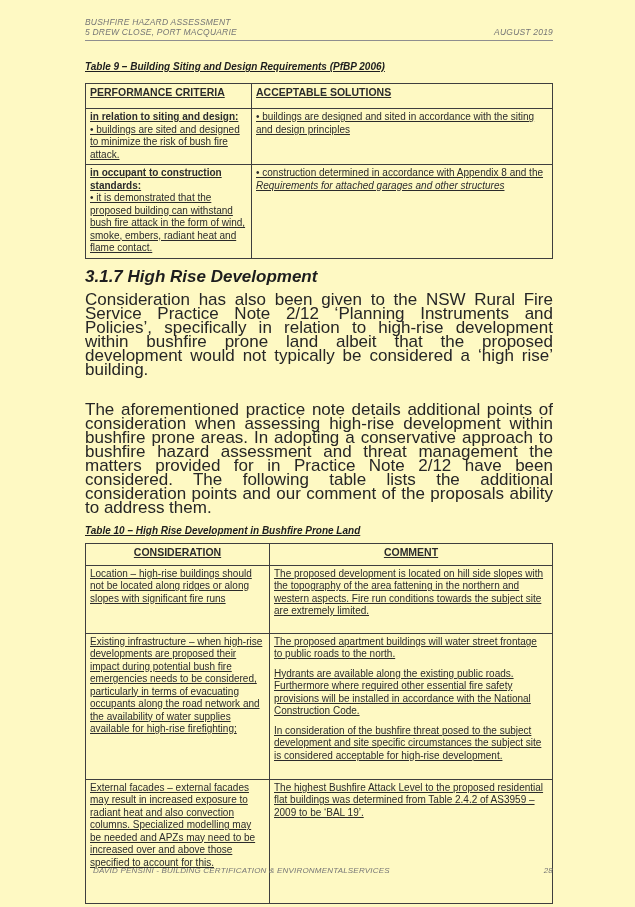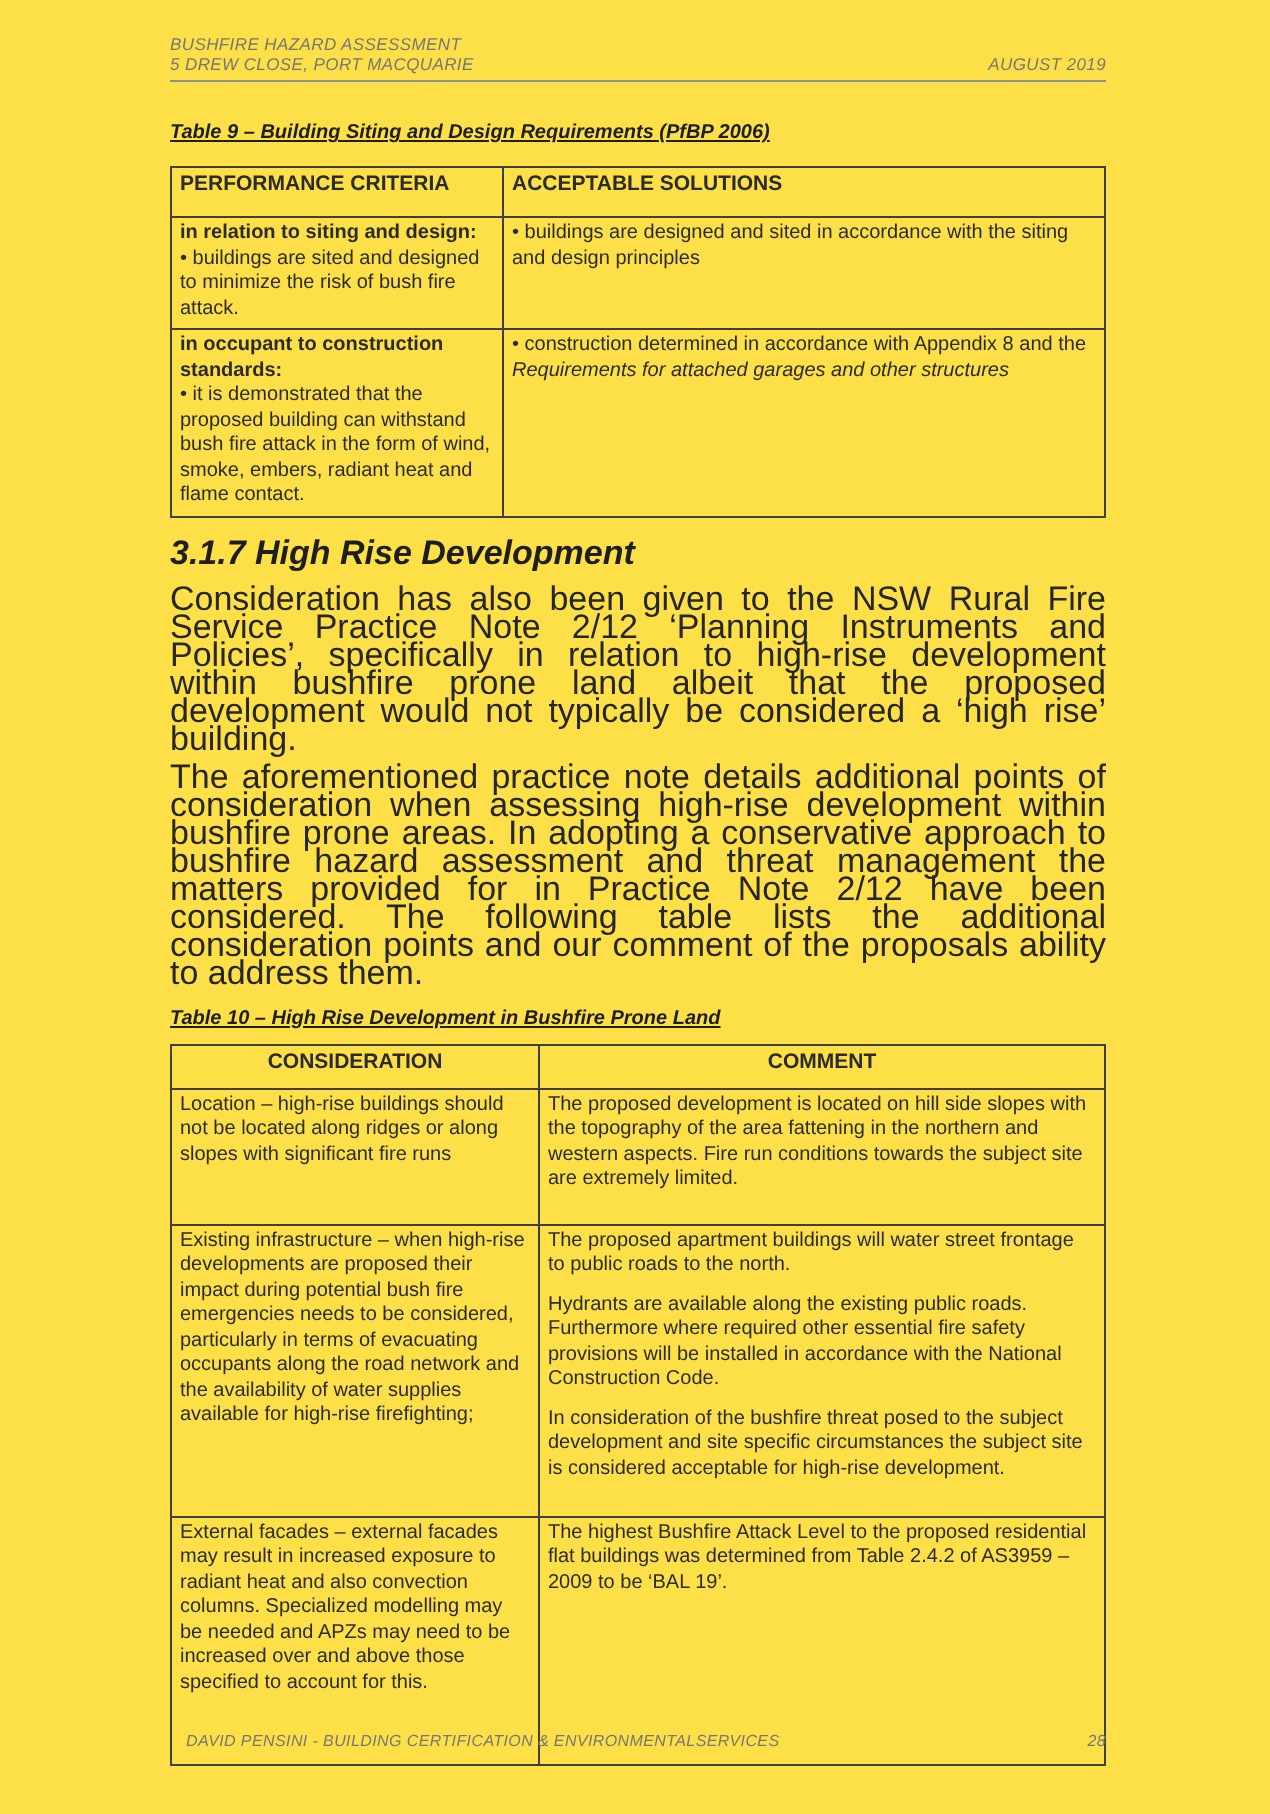--- a/index.html
+++ b/index.html
@@ -1,21 +1,21 @@
 <!DOCTYPE html>
 <html><head>
 <meta charset="utf-8">
 <style>
   * { margin: 0; padding: 0; box-sizing: border-box; }
   html, body { background: #ffffff; }
   .page {
     position: relative;
     width: 635px;
     height: 907px;
-    background: #fde047;
+    background: #fef9c3;
     overflow: hidden;
     font-family: "Liberation Sans", sans-serif;
     color: #2a2a2a;
   }
   .content {
     position: absolute;
     left: 85px;
     top: 17px;
     width: 468px;
   }
@@ -64,36 +64,37 @@
     color: #1e1e1e;
     line-height: 13px;
   }
   p.body {
     margin-top: 10px;
     font-size: 17px;
     line-height: 14px;
     text-align: justify;
     color: #262626;
   }
-  p.body + p.body { margin-top: 5px; }
+  p.body + p.body { margin-top: 26px; }
 
   
   table {
     width: 100%;
     border-collapse: collapse;
     table-layout: fixed;
   }
   th, td {
     border: 1px solid #3f3f3f;
     vertical-align: top;
     padding: 2px 4px 3px 4px;
     font-size: 10px;
     line-height: 12.5px;
     color: #2b2b2b;
     overflow: hidden;
+    text-decoration: underline;
   }
   th { font-weight: bold; }
   .t9 col.c1 { width: 166px; }
   .t9 th { text-align: left; height: 25px; font-size: 10.5px; }
   .t9 .cell-title { font-weight: bold; }
   .t10 col.c1 { width: 184px; }
   .t10 th { text-align: center; height: 22px; font-size: 10.5px; }
   .t10 .row-1 td { height: 68px; }
   .t10 .row-2 td { height: 146px; }
   .t10 .row-3 td { height: 124px; }

